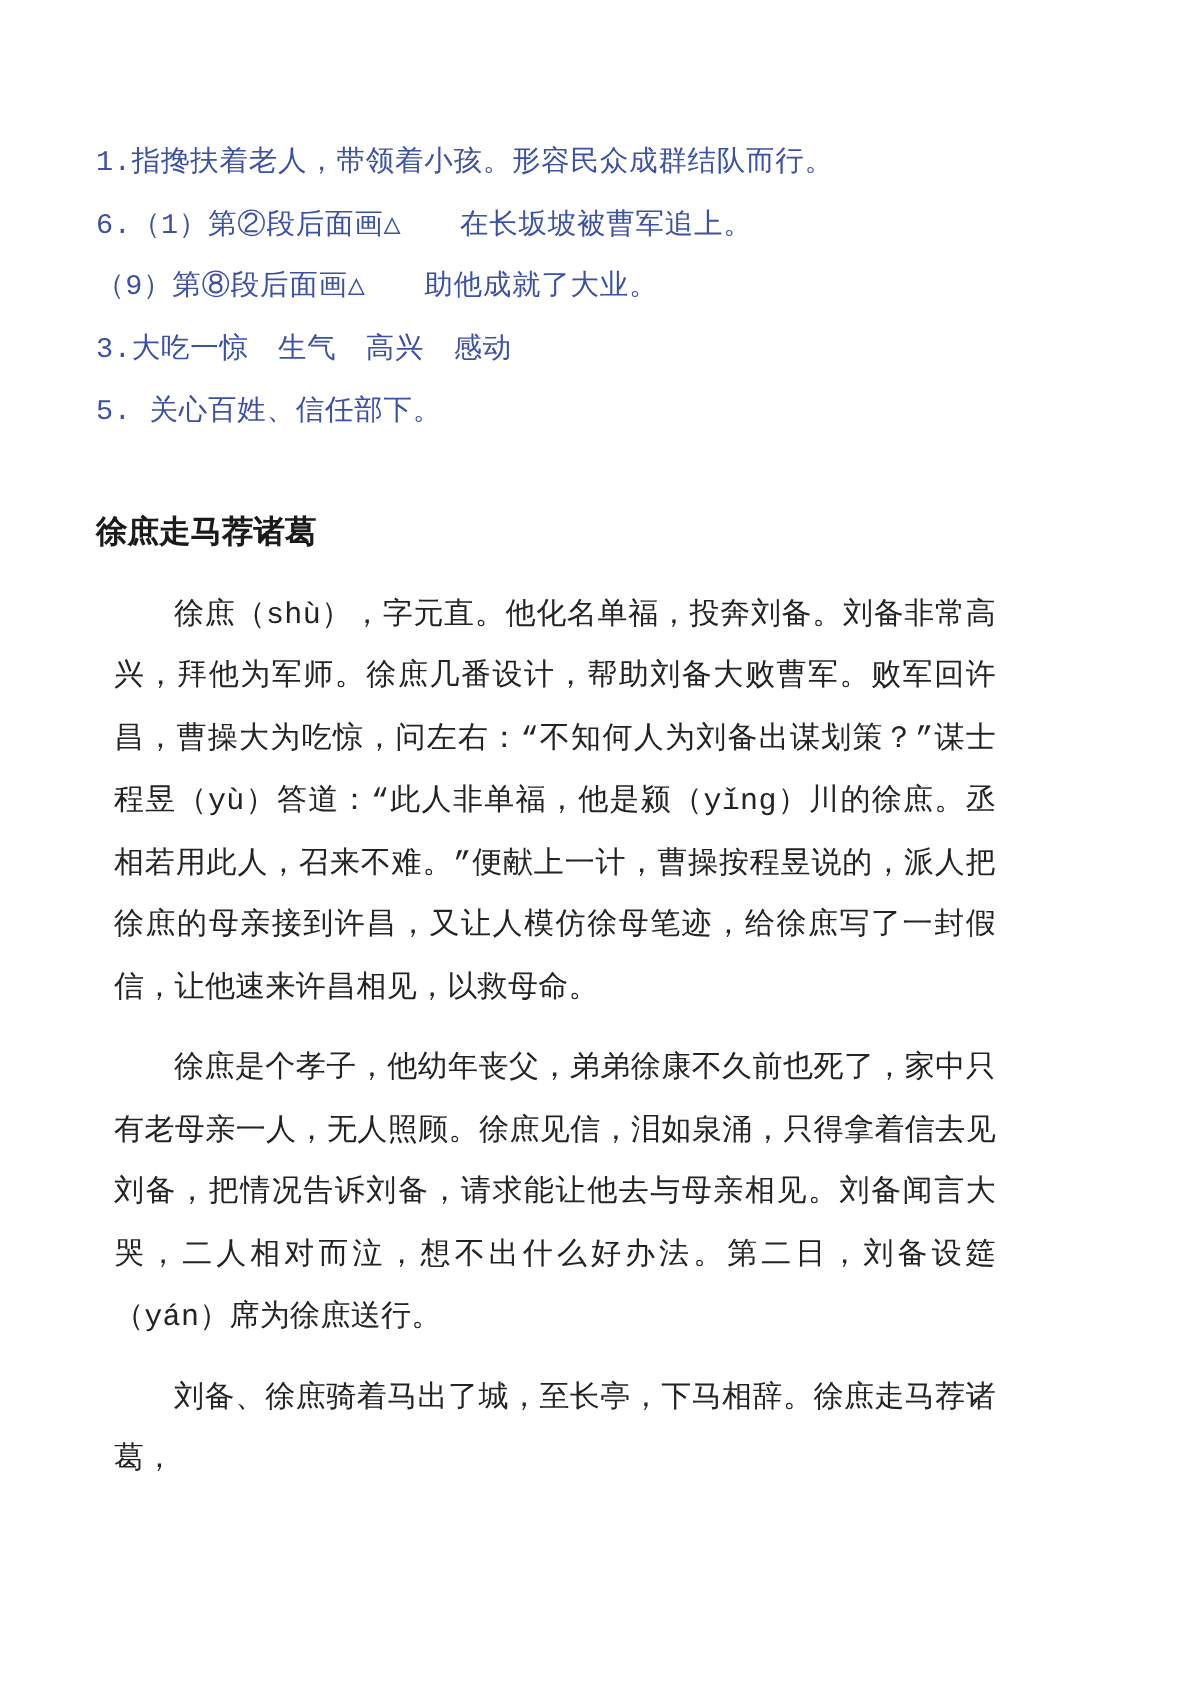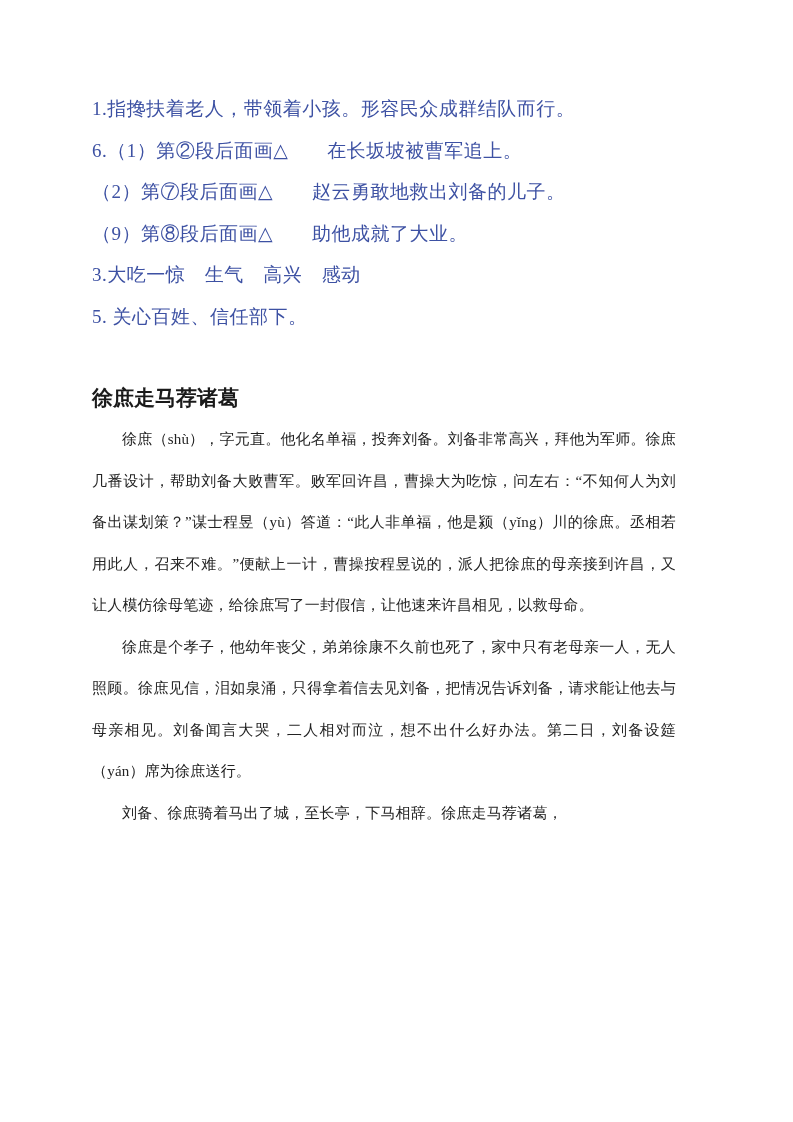--- a/index.html
+++ b/index.html
@@ -17,21 +17,22 @@
   }
   .page {
     position: relative;
     width: 793px;
     height: 1122px;
     margin: 0 auto;
     background: var(--page-bg);
     overflow: hidden;
   }
   .content {
-    padding: 88px 117px 0 92px;
+    padding: 88px 117px 0 64px;
+    font-family: Liberation Mono, monospace;
   }
   .answers {
     color: var(--answer-color);
   }
   .answer-line {
     font-size: 19px;
     line-height: 41.5px;
     white-space: pre-wrap;
     letter-spacing: 0.5px;
   }
@@ -39,39 +40,38 @@
     margin-top: 40px;
     font-size: 21px;
     font-weight: bold;
     color: var(--title-color);
     line-height: 42px;
   }
   .passage {
     color: var(--body-color);
   }
   .passage p {
-    margin: 0;
-    font-size: 15px;
+    margin: 12px;
+    font-size: 20px;
     line-height: 41.5px;
     text-indent: 2em;
     text-align: justify;
     text-justify: inter-ideograph;
     letter-spacing: 0.2px;
   }
 </style>
 </head>
 <body>
 
 <div class="page">
   <div class="content">
 
     <div class="answers">
       <div class="answer-line">1.指搀扶着老人，带领着小孩。形容民众成群结队而行。</div>
       <div class="answer-line">6.（1）第②段后面画△　　在长坂坡被曹军追上。</div>
-      <div class="answer-line">（2）第⑦段后面画△　　赵云勇敢地救出刘备的儿子。</div>
       <div class="answer-line">（9）第⑧段后面画△　　助他成就了大业。</div>
       <div class="answer-line">3.大吃一惊　生气　高兴　感动</div>
       <div class="answer-line">5. 关心百姓、信任部下。</div>
     </div>
 
     <div class="passage-title">徐庶走马荐诸葛</div>
 
     <div class="passage">
       <p>徐庶（shù），字元直。他化名单福，投奔刘备。刘备非常高兴，拜他为军师。徐庶几番设计，帮助刘备大败曹军。败军回许昌，曹操大为吃惊，问左右：“不知何人为刘备出谋划策？”谋士程昱（yù）答道：“此人非单福，他是颍（yǐng）川的徐庶。丞相若用此人，召来不难。”便献上一计，曹操按程昱说的，派人把徐庶的母亲接到许昌，又让人模仿徐母笔迹，给徐庶写了一封假信，让他速来许昌相见，以救母命。</p>
       <p>徐庶是个孝子，他幼年丧父，弟弟徐康不久前也死了，家中只有老母亲一人，无人照顾。徐庶见信，泪如泉涌，只得拿着信去见刘备，把情况告诉刘备，请求能让他去与母亲相见。刘备闻言大哭，二人相对而泣，想不出什么好办法。第二日，刘备设筵（yán）席为徐庶送行。</p>

